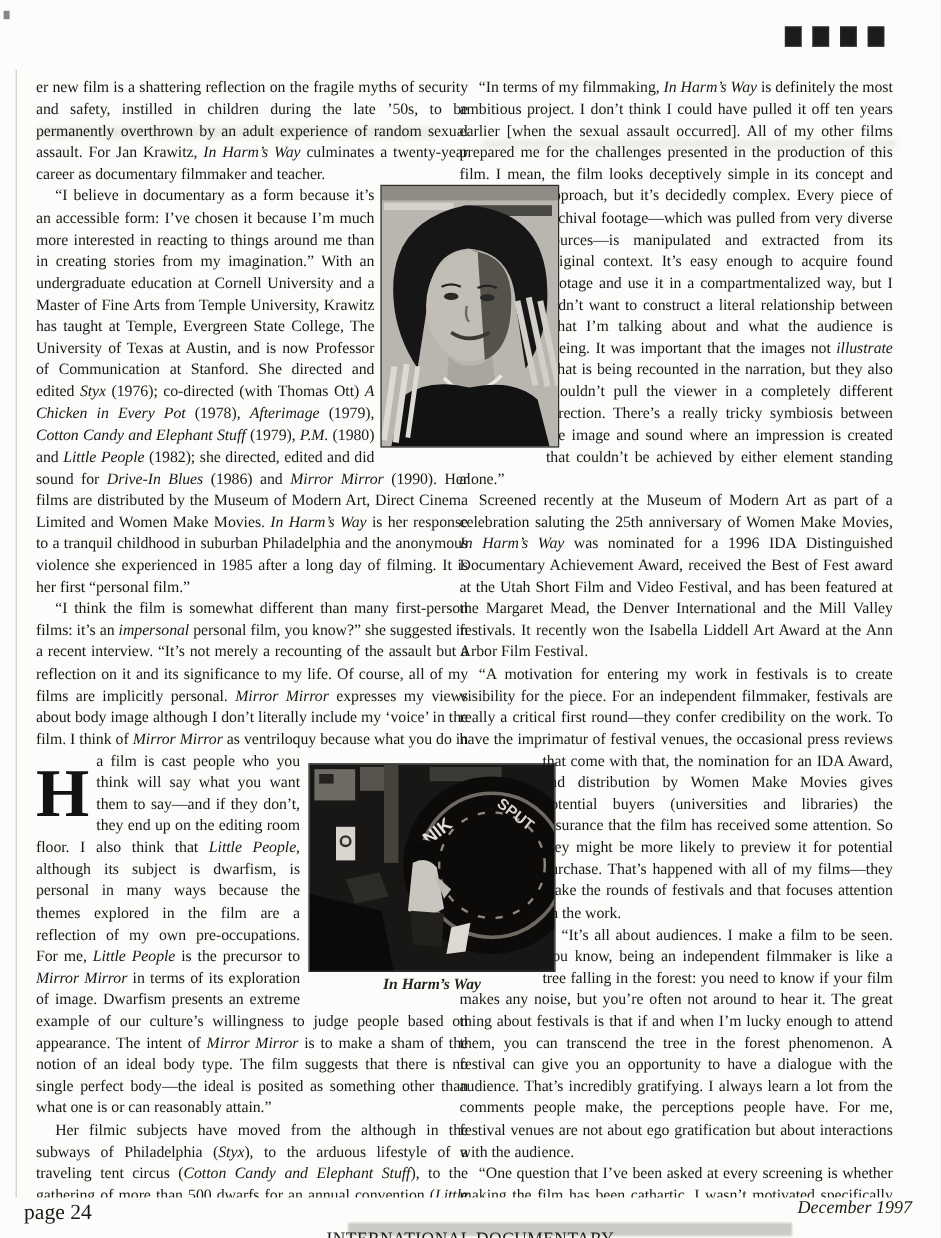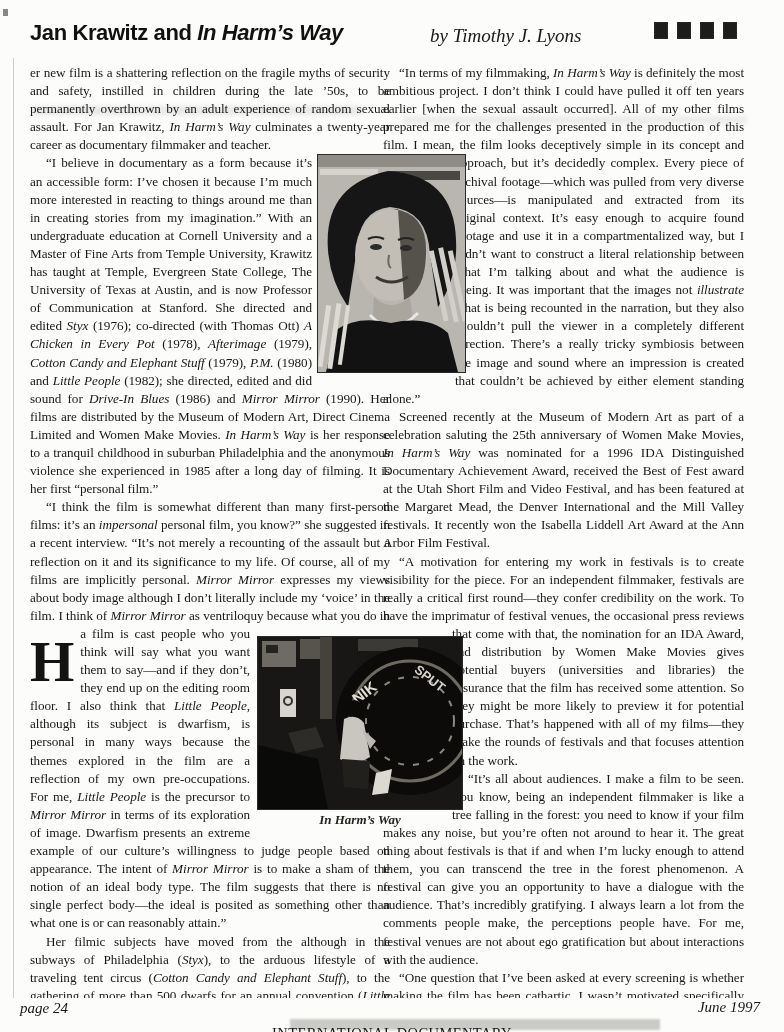--- a/index.html
+++ b/index.html
@@ -57,21 +57,21 @@
   .photo { position:absolute; background:#111; outline:1px solid #2a2a28; }
   .photo-portrait { left:318px; top:155px; width:147px; height:217px; }
   .photo-still    { left:258px; top:637px; width:204px; height:172px; }
   .caption {
     position:absolute; left:258px; top:812px; width:204px;
     text-align:center; font-style:italic; font-weight:bold; font-size:13px;
     color:#23231f;
   }
 
   
-  .footer-page { position:absolute; left:20px;  top:1000px; font-style:italic; font-size:15px; }
+  .footer-page { position:absolute; left:20px;  top:1000px; font-size:18px; }
   .footer-pub  { position:absolute; left:0; right:0; top:1025px; text-align:center;
                  font-size:14.5px; letter-spacing:0.4px; }
   .footer-date { position:absolute; right:24px; top:999px; font-style:italic; font-size:15px; }
 
   
   .edge-line { position:absolute; left:13px; top:58px; width:1px; height:940px;
                background:#cfcecb; }
   .smudge-1 { position:absolute; left:32px;  top:106px; width:330px; height:9px;
               background:#979590; opacity:0.18; filter:blur(2px); }
   .smudge-2 { position:absolute; left:402px; top:116px; width:345px; height:8px;
@@ -85,22 +85,20 @@
 <body>
 
 <div class="page">
 
   <div class="edge-line"></div>
   <div class="speck"></div>
   <div class="smudge-1"></div>
   <div class="smudge-2"></div>
   <div class="smudge-bottom"></div>
 
-  <div class="title"><span>Jan Krawitz and </span><span class="t-italic">In Harm’s Way</span></div>
-  <div class="byline">by Timothy J. Lyons</div>
   <div class="squares">
     <div class="square"></div>
     <div class="square"></div>
     <div class="square"></div>
     <div class="square"></div>
   </div>
 
   <div class="col col-left">
     <div class="push-r p1-push"></div>
     <div class="hole-r p1-hole-left"></div>
@@ -177,15 +175,15 @@
       <path d="M84 122 L112 124 L110 152 L86 150 Z" fill="#22201d"></path>
       <path d="M0 108 L60 122 L70 172 L0 172 Z" fill="#0a0a09"></path>
       <path d="M30 96 L58 90 L66 110 L38 116 Z" fill="#2e2c28"></path>
       <path d="M118 136 L134 132 L130 156 L114 158 Z" fill="#dcd9d2"></path>
     </svg>
   </div>
   <div class="caption">In Harm’s Way</div>
 
   <div class="footer-page">page 24</div>
   <div class="footer-pub">INTERNATIONAL DOCUMENTARY</div>
-  <div class="footer-date">June 1997</div>
+  <div class="footer-date">December 1997</div>
 
 </div>
 
 </body></html>

